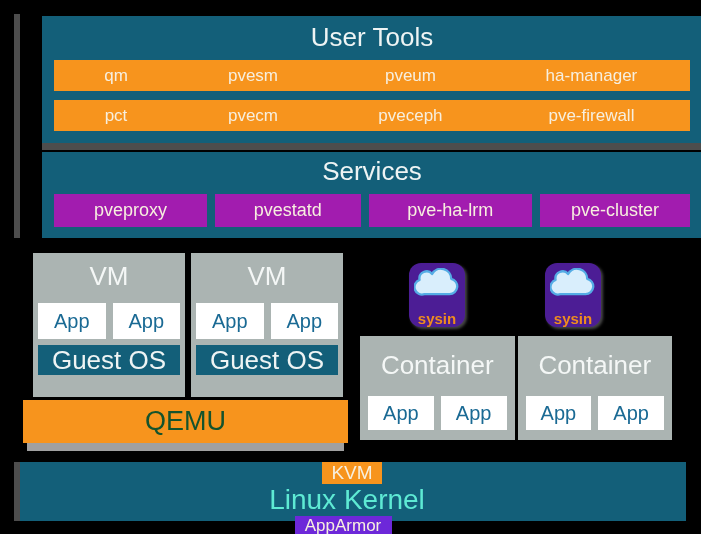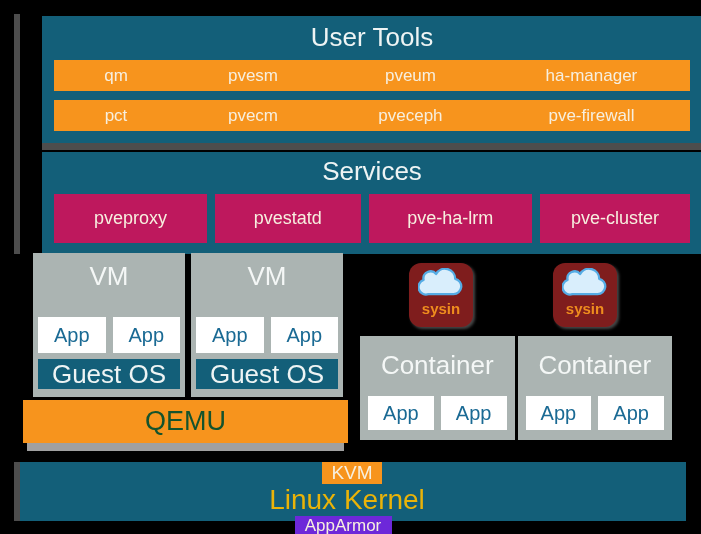--- a/index.html
+++ b/index.html
@@ -22,53 +22,54 @@
   .btn-row { display:flex; gap:0; }
   .btn-row + .btn-row { margin-top:9px; }
   .tools-rows { padding-bottom:12px; }
   .btn {
     height:31px; display:flex; align-items:center; justify-content:center;
     background:#f7941d; color:#f7efdf; font-size:17px;
   }
   .f1{flex:1} .f121{flex:1.21} .f133{flex:1.33} .f159{flex:1.59}
   .divider { height:7px; background:#4d4d4d; }
   .svc-row { gap:8px; padding-bottom:11px; }
-  .svc-btn { height:49px; background:#be185d; font-size:18px;text-align:center; }
+  .svc-btn { height:33px; background:#a21caf; font-size:18px;text-align:center; }
   .s1{flex:1.05} .s2{flex:1.23} .s3{flex:1} .s4{flex:1.12} .s5{flex:1.03}
 
   
   .vm-group { position:absolute; left:23px; top:253px; width:325px; }
   .vm-row { display:flex; gap:6px; padding:0 5px 0 10px; }
   .vm-box {
     flex:1; height:144px; background:#abb4b2; box-sizing:border-box;
     display:flex; flex-direction:column; padding:0 5px;
   }
-  .vm-title { color:#f4f7f6; font-size:26px; line-height:30px; text-align:center; margin:8px 0 26px; }
+  .vm-title { color:#f4f7f6; font-size:26px; line-height:30px; text-align:center; margin:8px 0 12px; }
   .app-row { display:flex; gap:7px; }
   .app-box {
     flex:1; height:36px; background:#ffffff; color:#1a6a94; font-size:20px;
     display:flex; align-items:center; justify-content:center;
   }
   .guest-os {
     margin-top:6px; height:30px; background:#135f79; color:#eef4f4;
     font-size:26px; display:flex; align-items:center; justify-content:center;
   }
   .qemu-bar {
     margin-top:3px; height:43px; background:#f7941d; color:#14532d;
     font-size:27px; display:flex; align-items:center; justify-content:center;
   }
   .qemu-shadow { height:8px; background:#a0a0a0; margin:0 4px 0 4px; }
 
   
   .right-group { position:absolute; left:360px; top:263px; width:312px; }
   .icons-row { display:flex; height:64px; }
   .sysin-icon {
-    width:64px; height:64px; background:#7f1d1d; border-radius:12px;
+    width:56px; height:64px; background:#4c1d95; border-radius:12px;
     display:flex; flex-direction:column; align-items:center;
     box-shadow:2px 2px 3px rgba(130,130,130,0.55);
+    justify-content:space-between;
   }
   .icon1 { margin-left:49px; } .icon2 { margin-left:80px; }
   .sysin-icon svg { margin-top:5px; }
   .sysin-label { color:#ef8d1e; font-weight:bold; font-size:15px; margin-top:-2px; }
   .container-block { display:flex; gap:3px; margin-top:9px; height:104px; }
   .container-box {
     flex:1; background:#abb4b2; box-sizing:border-box;
     display:flex; flex-direction:column; padding:0 8px;
   }
   .container-title { color:#f4f7f6; font-size:26px; line-height:30px; text-align:center; margin:14px 0 16px; }
@@ -77,21 +78,21 @@
   
   .kernel-bar {
     position:absolute; left:14px; top:462px; width:654px; height:59px;
     border-left:6px solid #4d4d4d; background:#135f79;
     display:flex; align-items:center; padding-right:12px;flex-direction:column;
   }
   .kvm-btn {
     margin-left:10px; width:60px; height:32px; background:#f7941d;
     color:#f7efdf; font-size:19px; display:flex; align-items:center; justify-content:center;
   }
-  .kernel-title { flex:1; color:#eab308; font-size:28px; }
+  .kernel-title { flex:1; color:#5eead4; font-size:28px; }
   .kfeat {
     height:32px; background:#6d28d9; color:#f7efdf; font-size:17px;
     display:flex; align-items:center; justify-content:center;
   }
   .apparmor { width:97px; margin-right:8px; }
   .cgroups { width:115px; }
 </style>
 </head>
 <body>
 

